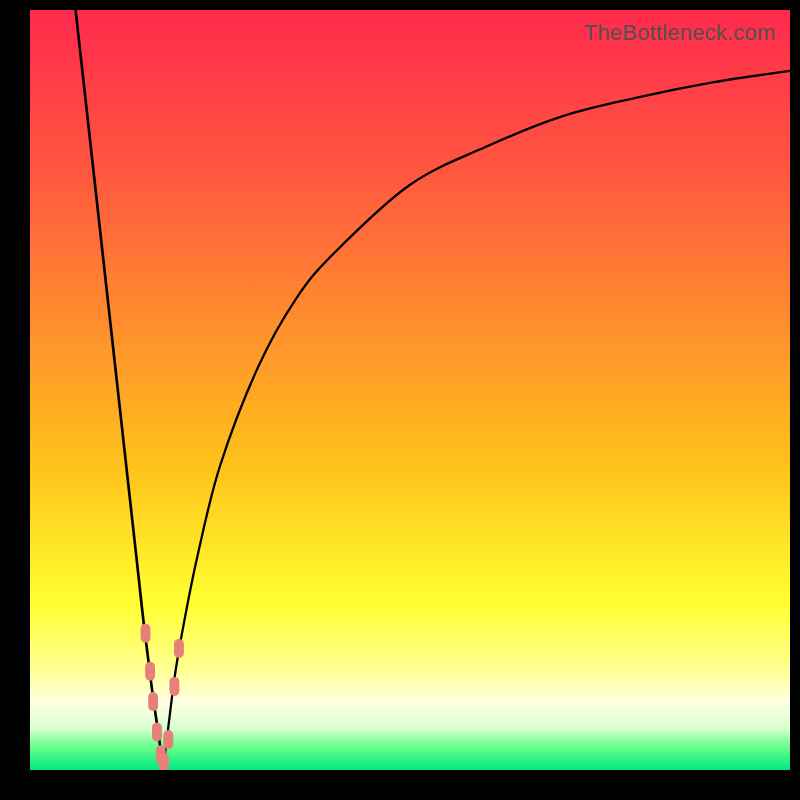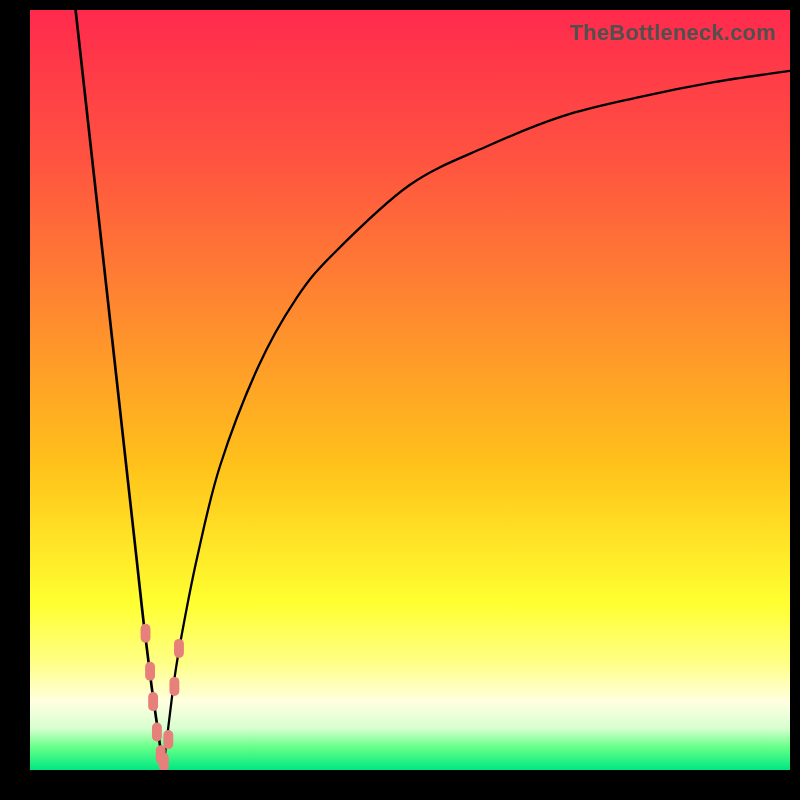--- a/index.html
+++ b/index.html
@@ -29,21 +29,21 @@
     position: absolute;
     left: 0; top: 0;
     width: 100%; height: 100%;
   }
   .watermark {
     position: absolute;
     top: 10px;
     right: 14px;
     color: #51504f;
     font-size: 22px;
-    font-weight: 700;
+    font-weight: 400;
     letter-spacing: 0.2px;
     z-index: 5;
   }
   svg.curve {
     position: absolute;
     left: 0; top: 0;
     width: 100%; height: 100%;
     z-index: 3;
   }
 </style>

